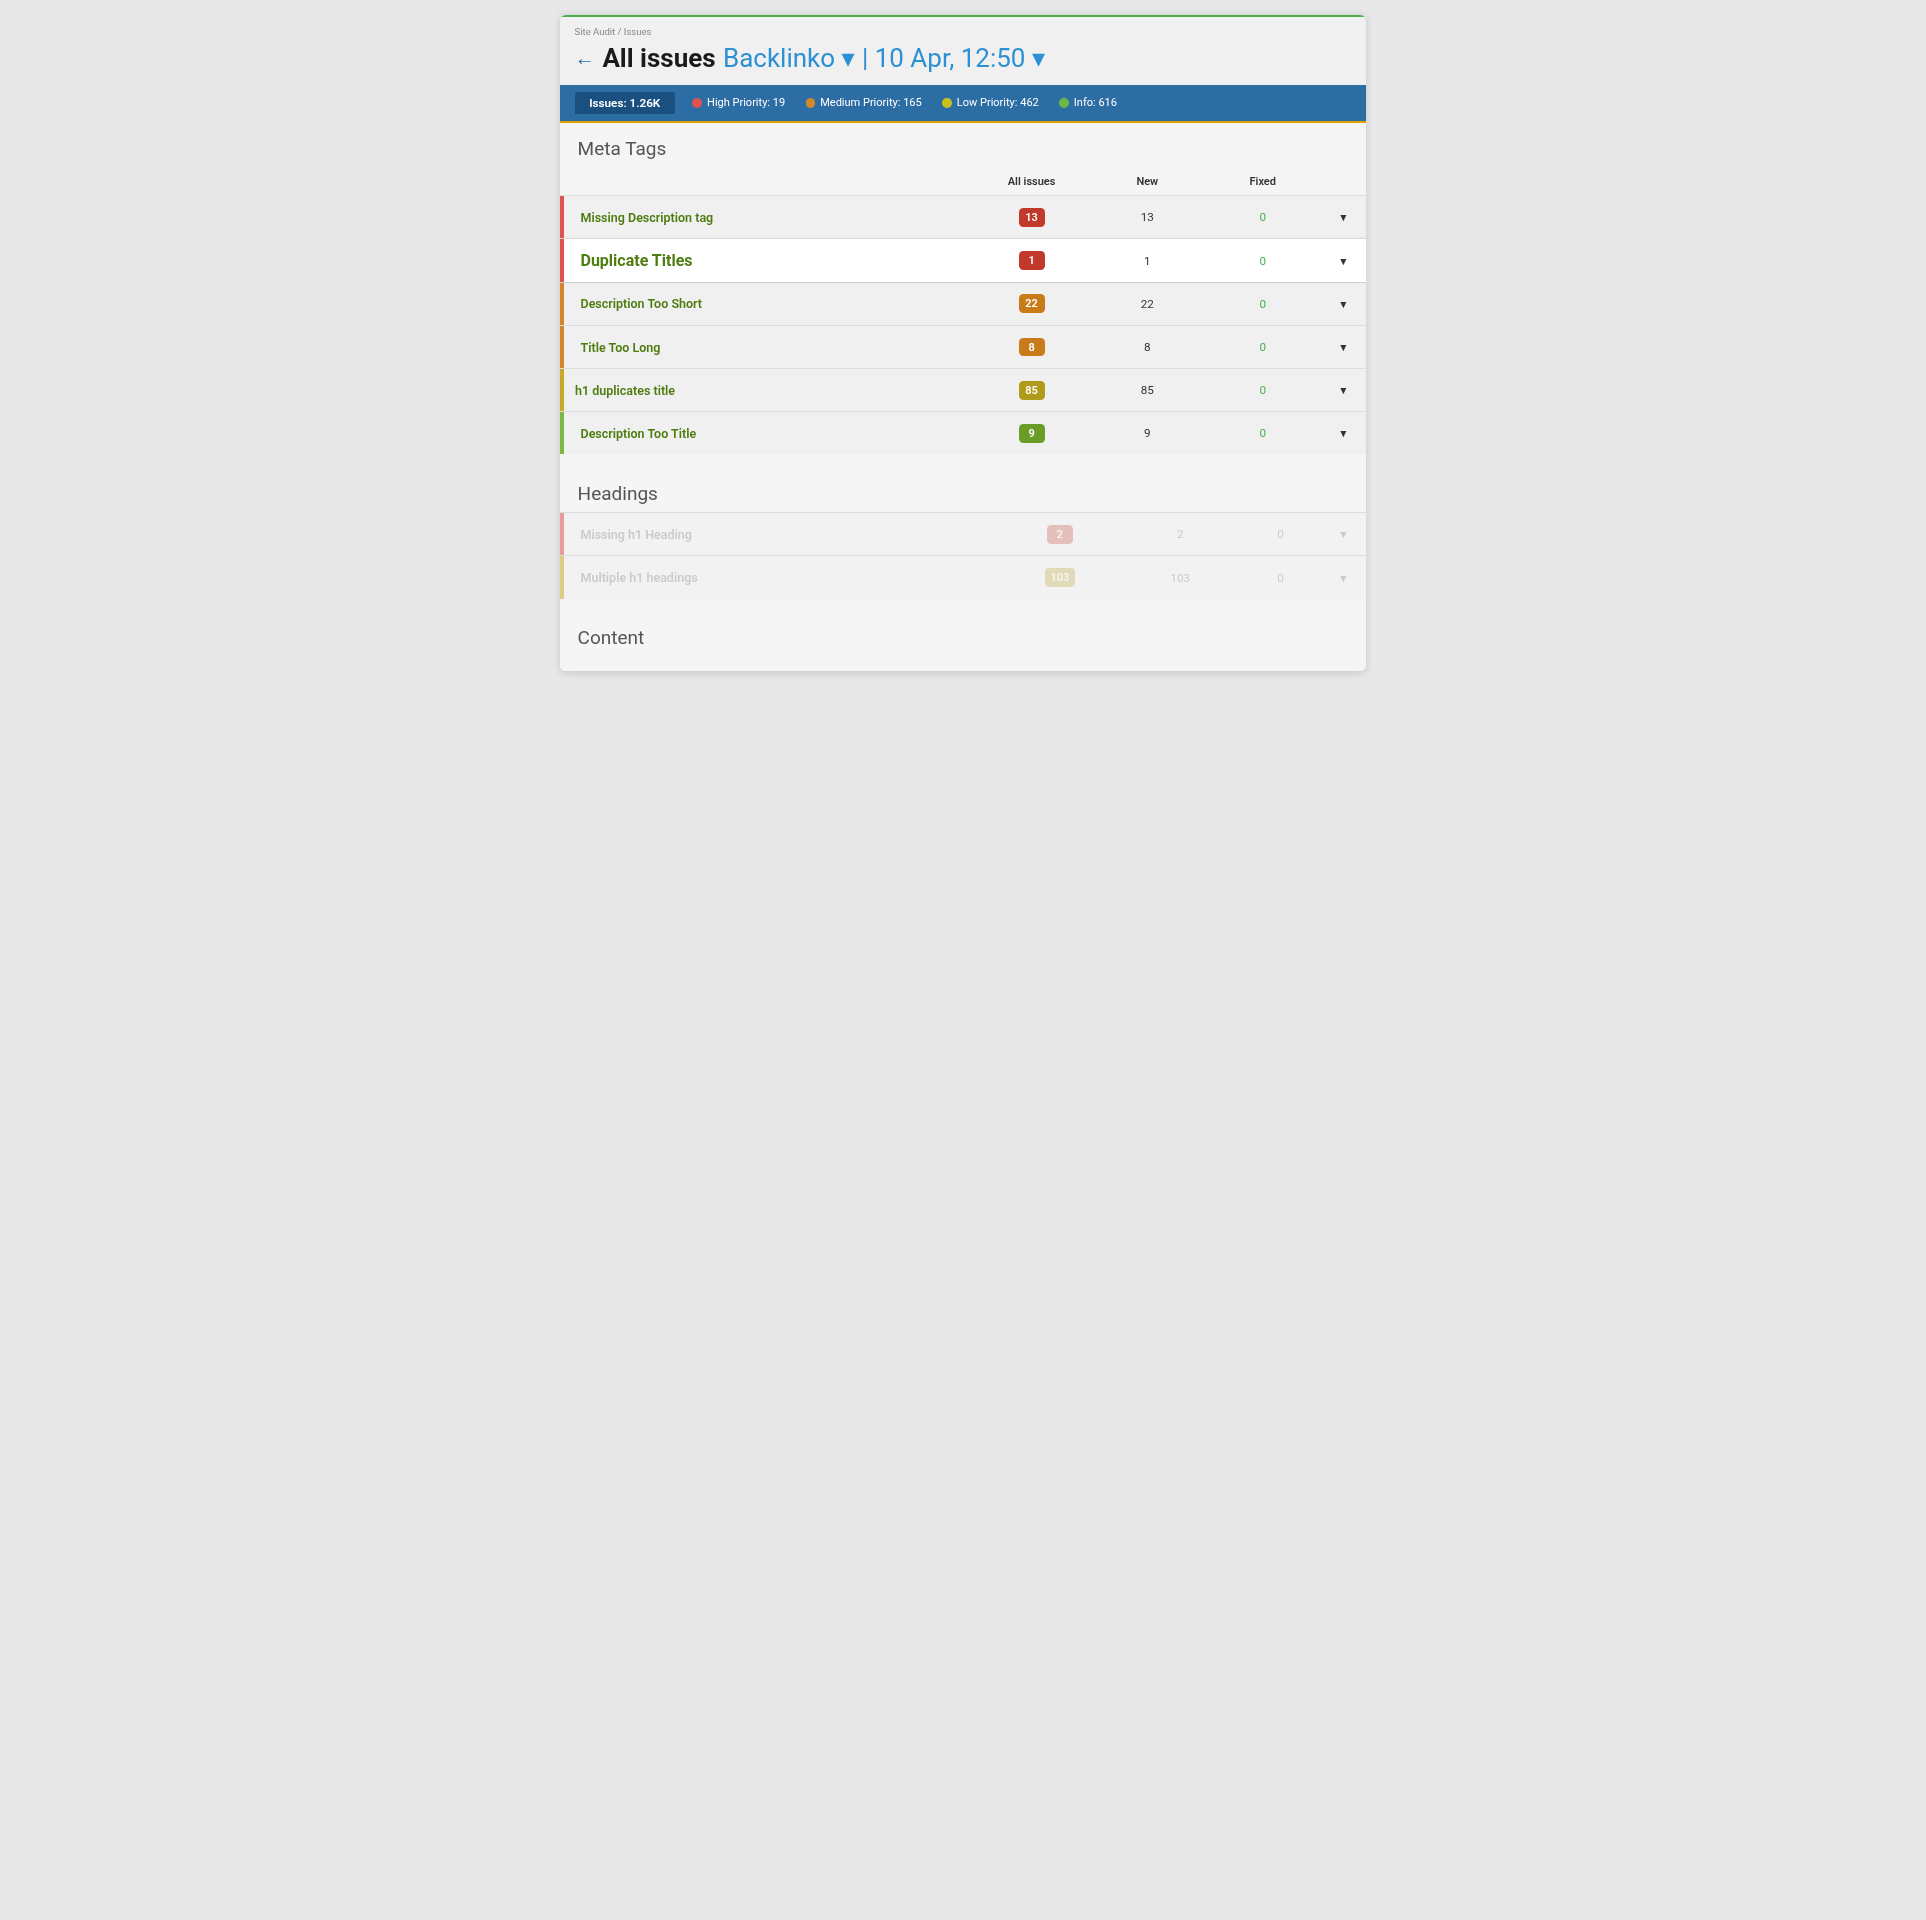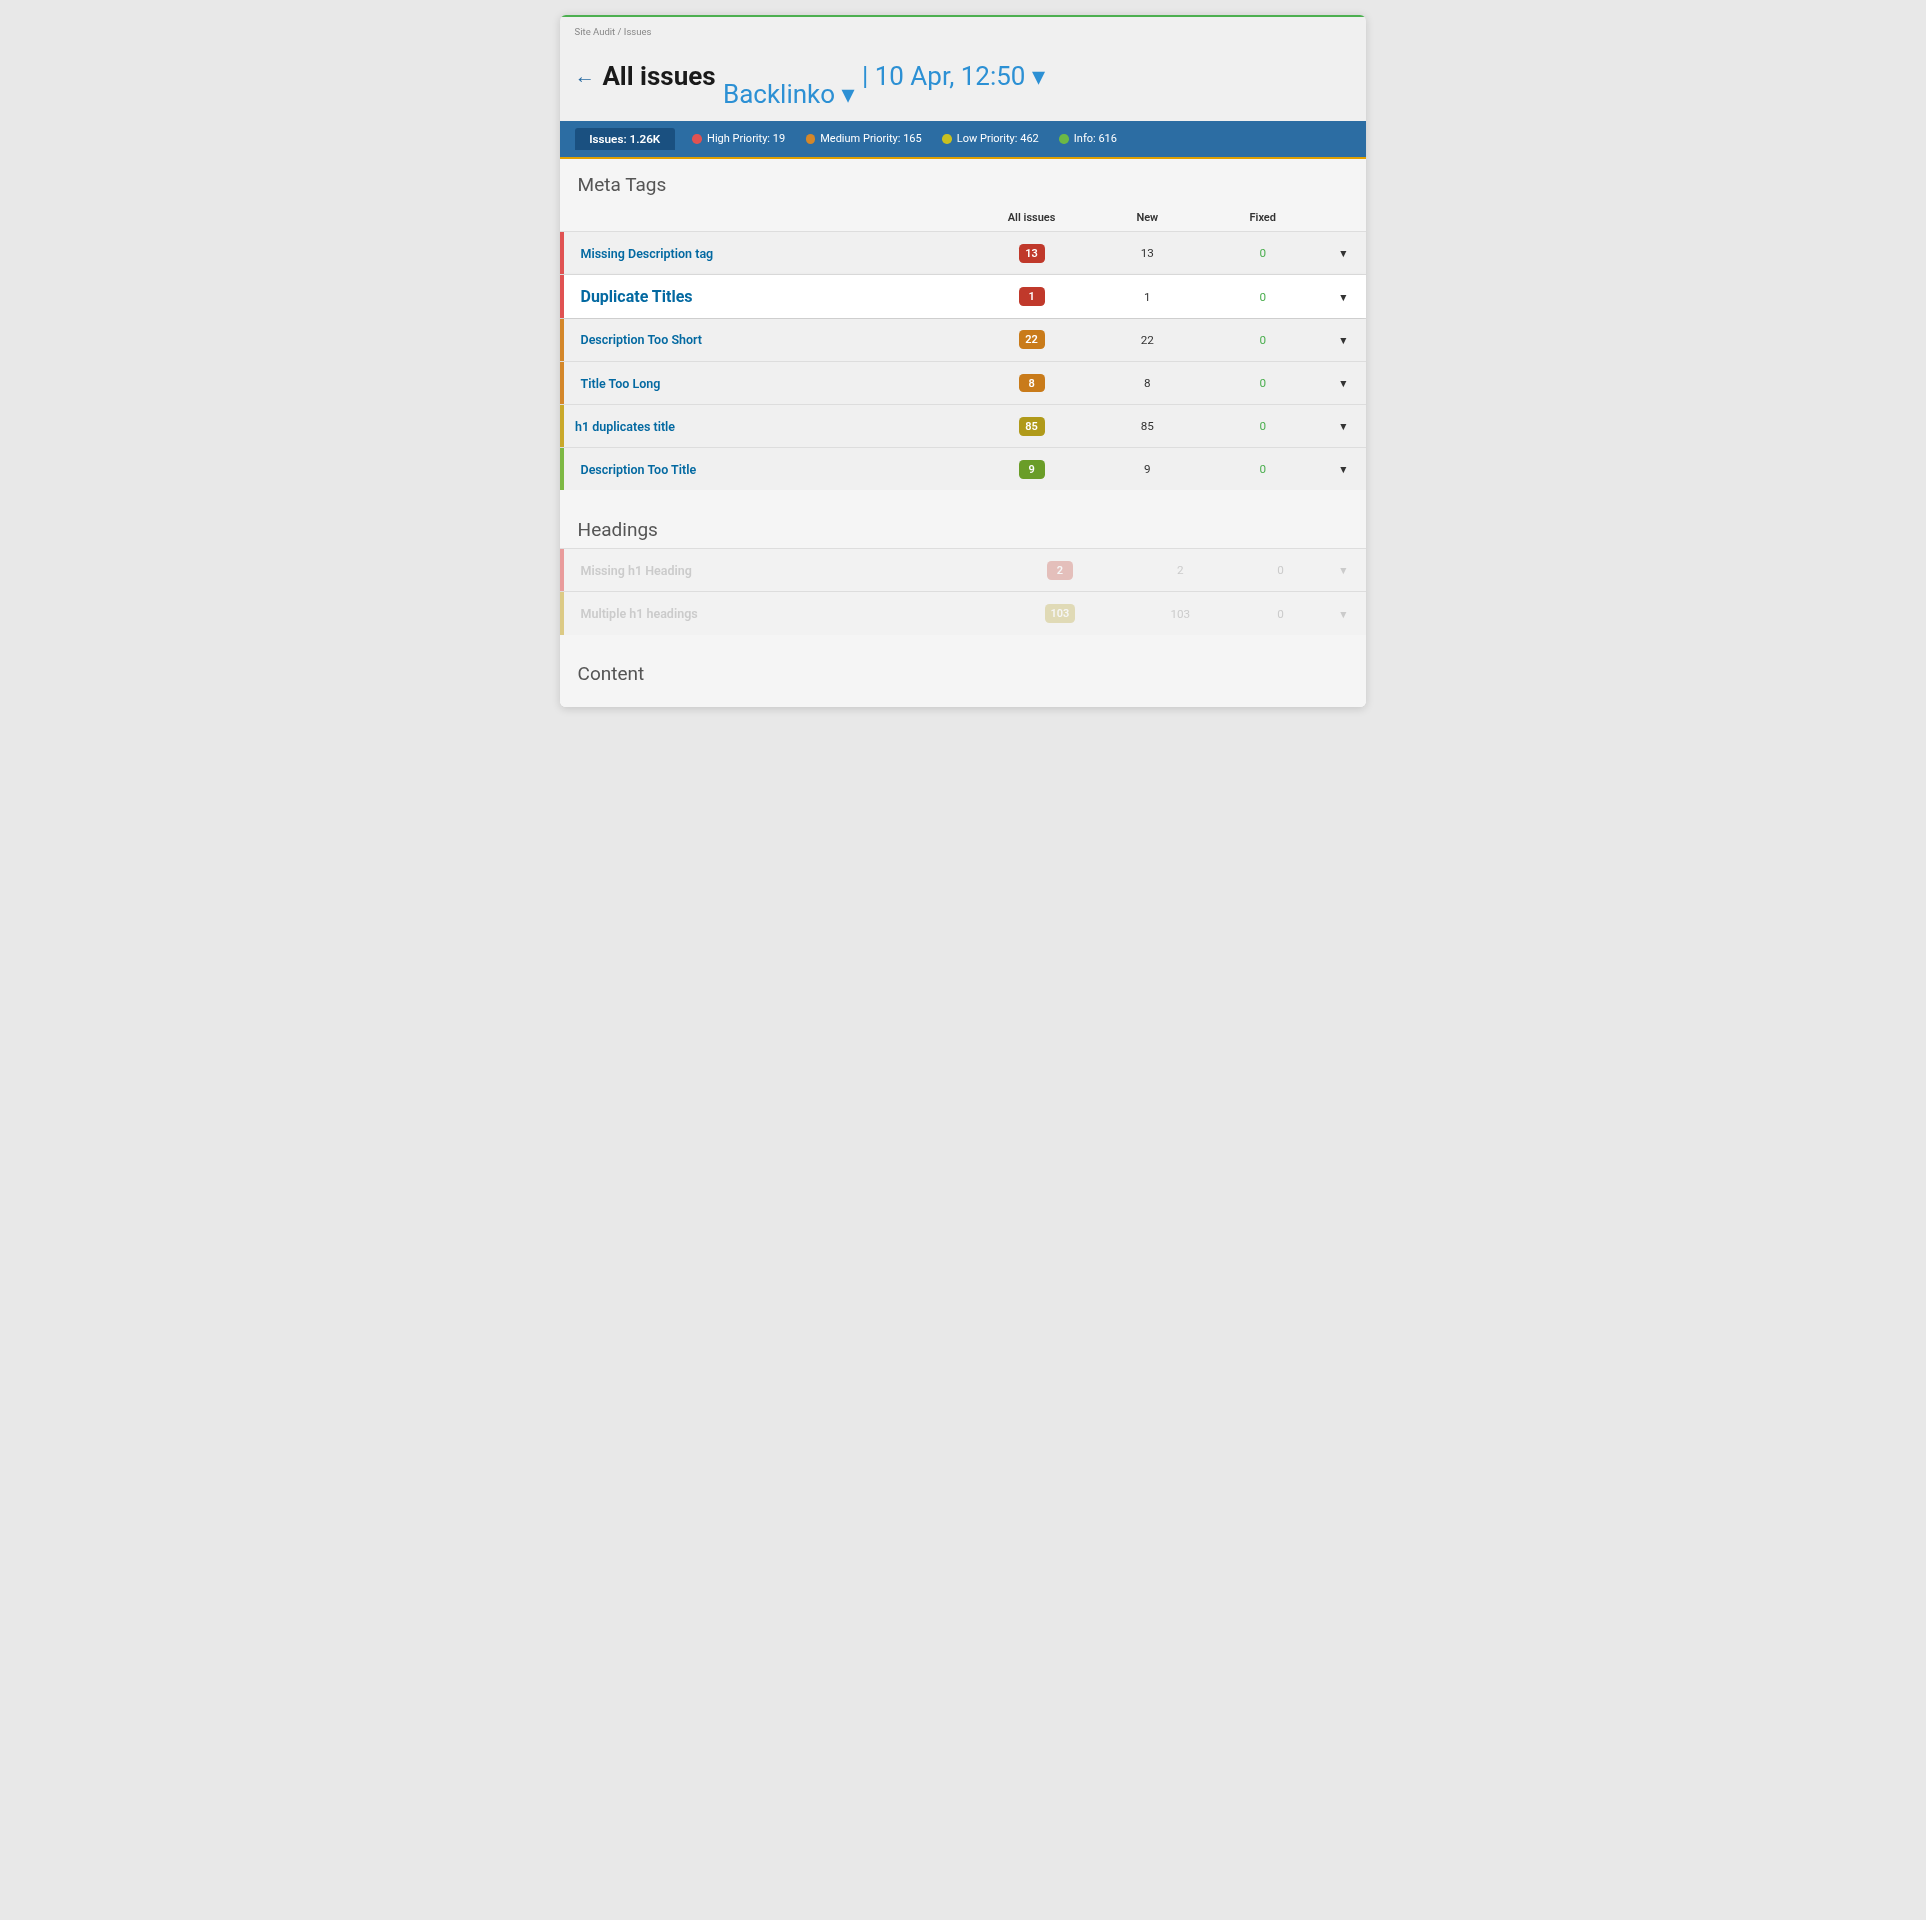--- a/index.html
+++ b/index.html
@@ -45,21 +45,20 @@
     .header-title {
       font-size: 26px;
       font-weight: 700;
       color: #1a1a1a;
     }
     .header-subtitle {
       font-size: 26px;
       font-weight: 400;
       color: #2c90d4;
       cursor: pointer;
-      margin-top: 36px;
     }
     .header-date {
       font-size: 26px;
       font-weight: 400;
       color: #2c90d4;
       cursor: pointer;
     }
     
     .stats-bar {
       display: flex;
@@ -145,21 +144,21 @@
     }
     .issue-row td {
       padding: 11.7px 17.6px;
       font-size: 11.7px;
       vertical-align: middle;
     }
     .issue-row td:not(:first-child) {
       text-align: center;
     }
     .issue-name {
-      color: #0369a1;
+      color: #4d7c0f;
       font-weight: 600;
       font-size: 12.5px;
     }
     .issue-name.highlighted {
       font-size: 16px;
       font-weight: 700;
     }
     
     .priority-bar {
       position: absolute;

